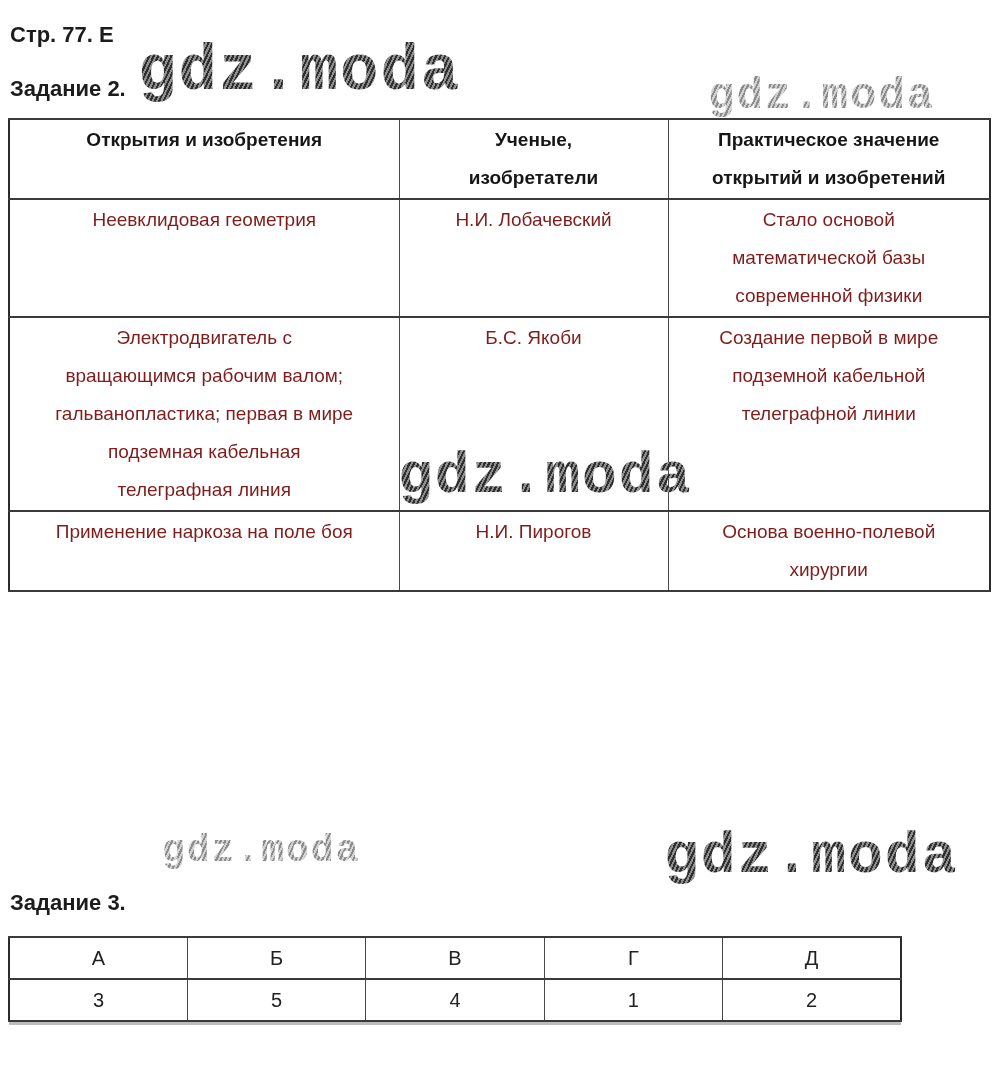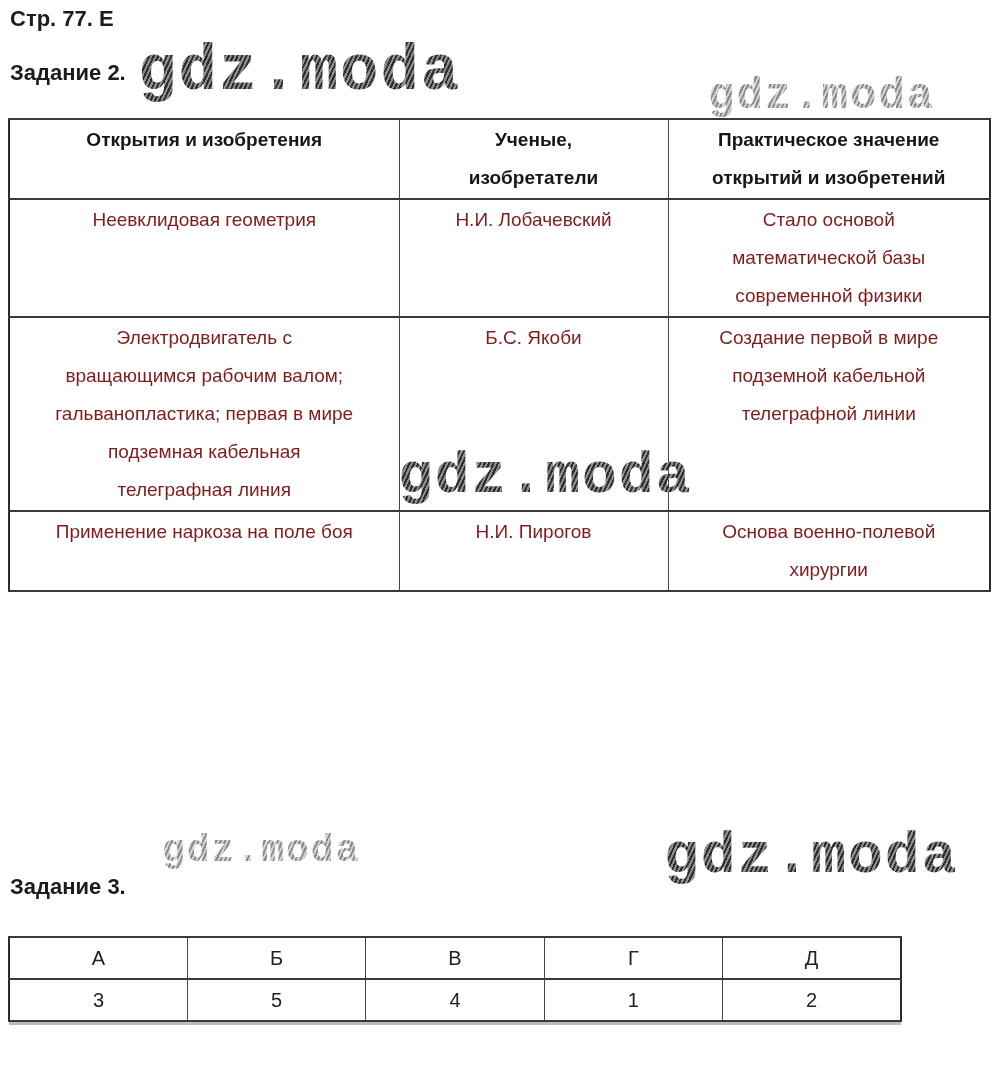--- a/index.html
+++ b/index.html
@@ -11,20 +11,21 @@
     font-family: "Liberation Sans", sans-serif;
     color: #1f1f1f;
     overflow: hidden;
   }
   .heading {
     position: absolute;
     font-size: 22px;
     font-weight: 700;
     color: #1c1c1c;
     white-space: nowrap;
+    margin-top: 16px;
   }
   #page-label  { left: 10px; top: 6px; }
   #task2-label { left: 10px; top: 60px; }
   #task3-label { left: 10px; top: 874px; }
 
   
   .wm {
     position: absolute;
     font-family: Liberation Mono, monospace;
     font-weight: 700;

